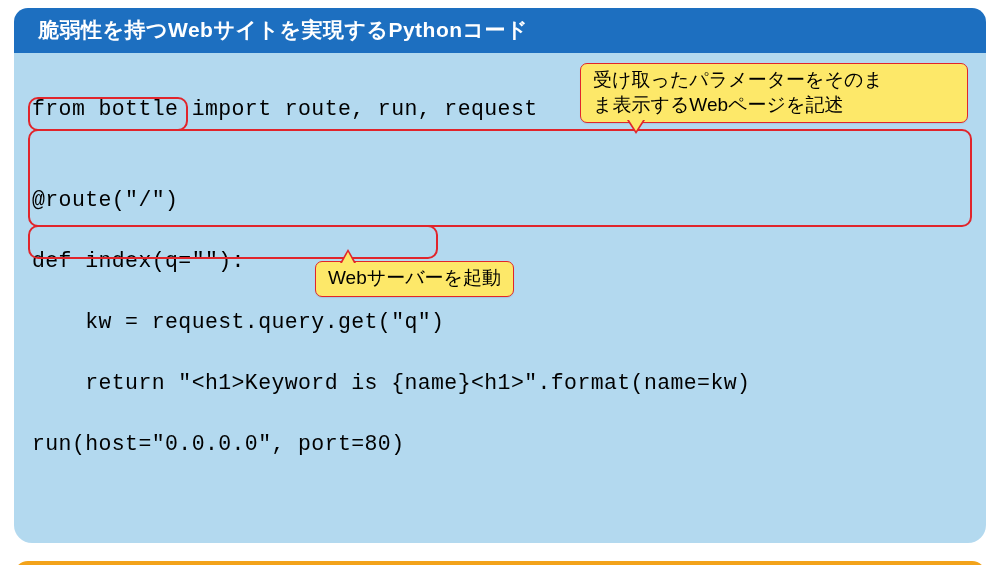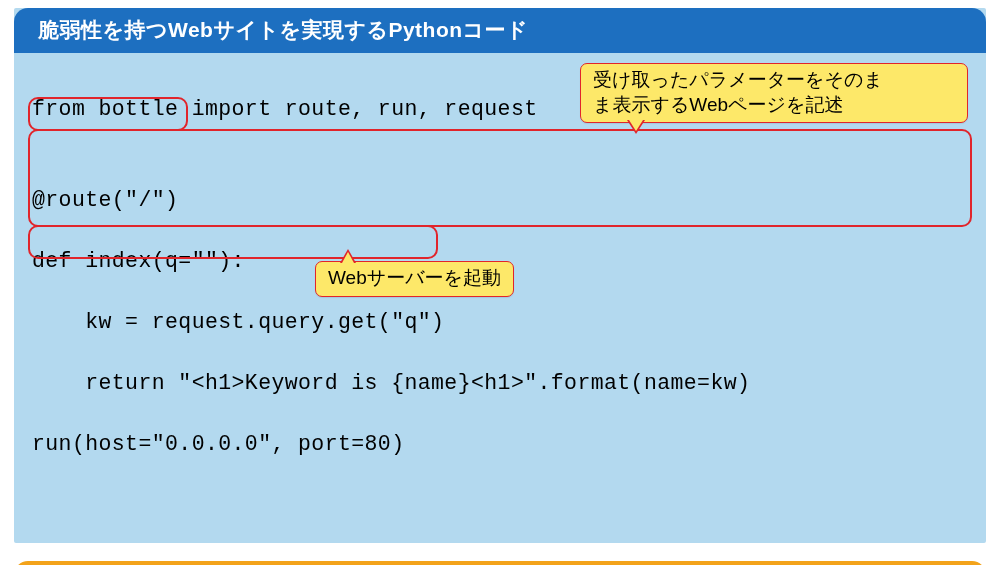--- a/index.html
+++ b/index.html
@@ -5,21 +5,21 @@
   * { box-sizing: border-box; margin: 0; padding: 0; }
   body {
     width: 1000px;
     height: 565px;
     background: #fff;
     padding: 8px 14px;
     font-family: "Hiragino Kaku Gothic ProN", "Meiryo", sans-serif;
   }
   .panel-code {
     background: #b3d9ef;
-    border-radius: 2px;
+    border-radius: 18px;
     position: relative;
     padding: 0 0 18px 0;
     margin-bottom: 18px;
   }
   .panel-title-code {
     background: #1d6fc0;
     color: #fff;
     font-weight: bold;
     font-size: 21px;
     padding: 8px 24px 9px 24px;

